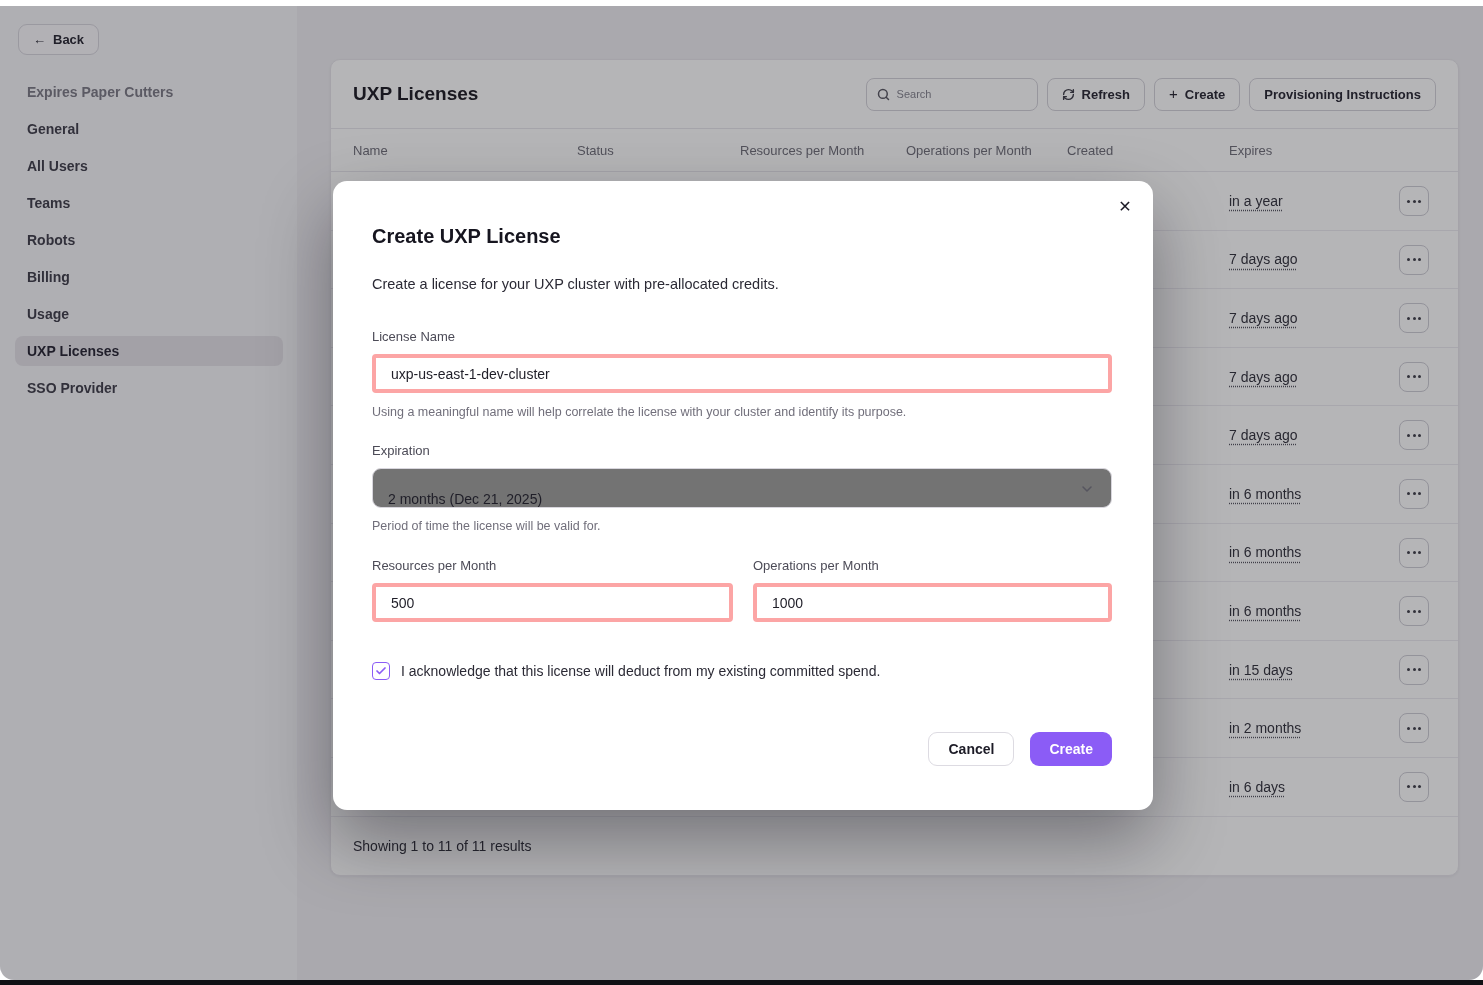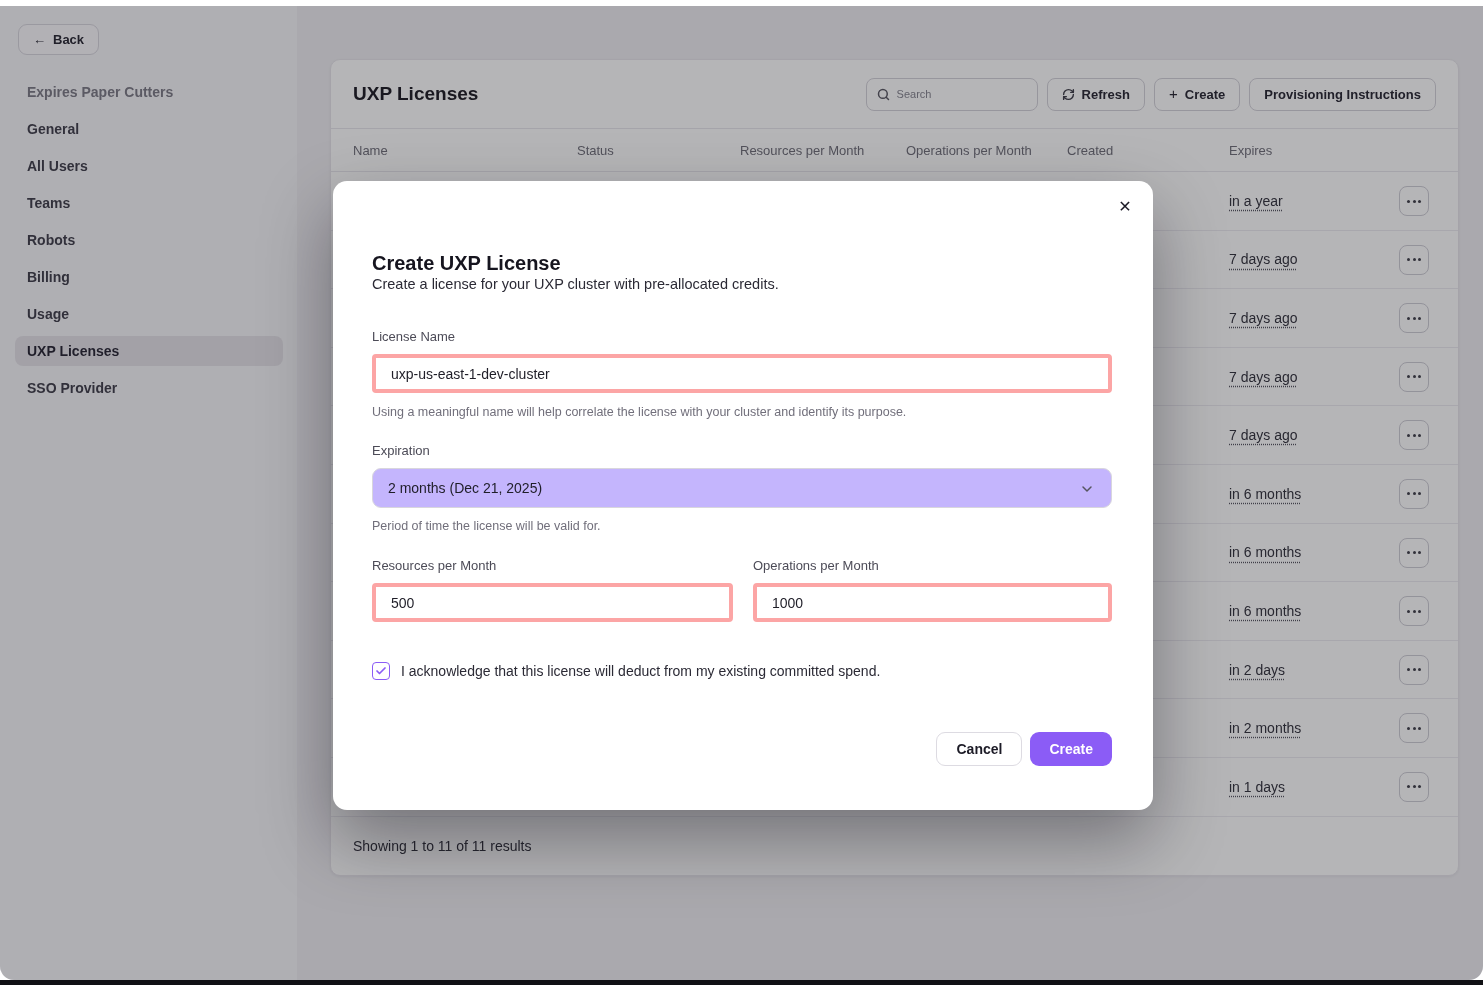--- a/index.html
+++ b/index.html
@@ -88,42 +88,42 @@
   .modal {
     position:absolute; left:333px; top:175px; width:820px; height:629px;
     background:#fff; border-radius:14px; z-index:20;
     box-shadow:0 30px 70px rgba(10,8,18,.38);
   }
   .modal-close {
     position:absolute; top:14px; right:16px; width:24px; height:24px;
     border:none; background:transparent; cursor:pointer;
     font-size:16px; color:#1c1b26; line-height:24px; text-align:center;
   }
-  .modal-title { position:absolute; left:39px; top:44px; font-size:20px; font-weight:bold; color:#16151f;margin-top:27px; }
+  .modal-title { position:absolute; left:39px; top:44px; font-size:20px; font-weight:bold; color:#16151f; }
   .modal-desc { position:absolute; left:39px; top:95px; font-size:14.5px; color:#2b2a35; }
   .field-label { position:absolute; font-size:13px; color:#4c4b57; }
   .text-input {
     position:absolute; height:39px; border:4px solid #fca5a5; border-radius:4px;
     padding:0 15px; font-size:14px; color:#1f1e28; background:#fff; outline:none;
     font-family:"Liberation Sans",sans-serif; width:740px; left:39px;
   }
   .helper { position:absolute; left:39px; font-size:12.5px; color:#716f7b; }
   .select {
     position:absolute; left:39px; width:740px; height:40px;
-    border:1px solid #d8d6dd; border-radius:9px; background:#c4b5fd; cursor:pointer;
-    display:flex; align-items:center; padding:0 15px; font-size:14px; color:#1f1e28;
+    border:1px solid #d8d6dd; border-radius:9px; background:#737373; cursor:pointer;
+    display:flex; align-items:flex-end; padding:0 15px; font-size:14px; color:#1f1e28;
   }
   .select svg { position:absolute; right:16px; top:12px; color:#56555f; }
   .checkbox {
     position:absolute; left:39px; top:481px; width:18px; height:18px;
     border:1.5px solid #8b5cf6; border-radius:4px; background:#fff; cursor:pointer;
     display:flex; align-items:center; justify-content:center;
   }
   .ack-label { position:absolute; left:68px; top:482px; font-size:14px; color:#2b2a35; }
-  .modal-actions { position:absolute; right:41px; top:551px; display:flex; gap:8px; }
+  .modal-actions { position:absolute; right:41px; top:551px; display:flex; gap:16px; }
   .btn-cancel {
     height:34px; padding:0 19px; background:#fff; border:1px solid #dddbe2; border-radius:9px;
     font-size:14px; font-weight:bold; color:#1c1b26; cursor:pointer; font-family:"Liberation Sans",sans-serif;
   }
   .btn-create {
     height:34px; padding:0 19px; background:#8b5cf6; border:none; border-radius:9px;
     font-size:14px; font-weight:bold; color:#fff; cursor:pointer; font-family:"Liberation Sans",sans-serif;
   }
 </style>
 </head>
@@ -249,37 +249,37 @@
         </div>
         <div class="trow">
           <span class="expires-link">in 6 months</span>
           <button class="row-menu-btn">
               <span class="dot"></span>
               <span class="dot"></span>
               <span class="dot"></span>
             </button>
         </div>
         <div class="trow">
-          <span class="expires-link">in 2 days</span>
+          <span class="expires-link">in 15 days</span>
           <button class="row-menu-btn">
               <span class="dot"></span>
               <span class="dot"></span>
               <span class="dot"></span>
             </button>
         </div>
         <div class="trow">
           <span class="expires-link">in 2 months</span>
           <button class="row-menu-btn">
               <span class="dot"></span>
               <span class="dot"></span>
               <span class="dot"></span>
             </button>
         </div>
         <div class="trow">
-          <span class="expires-link">in 1 days</span>
+          <span class="expires-link">in 6 days</span>
           <button class="row-menu-btn">
               <span class="dot"></span>
               <span class="dot"></span>
               <span class="dot"></span>
             </button>
         </div>
       </div>
 
       <div class="card-footer">Showing 1 to 11 of 11 results</div>
     </div>

